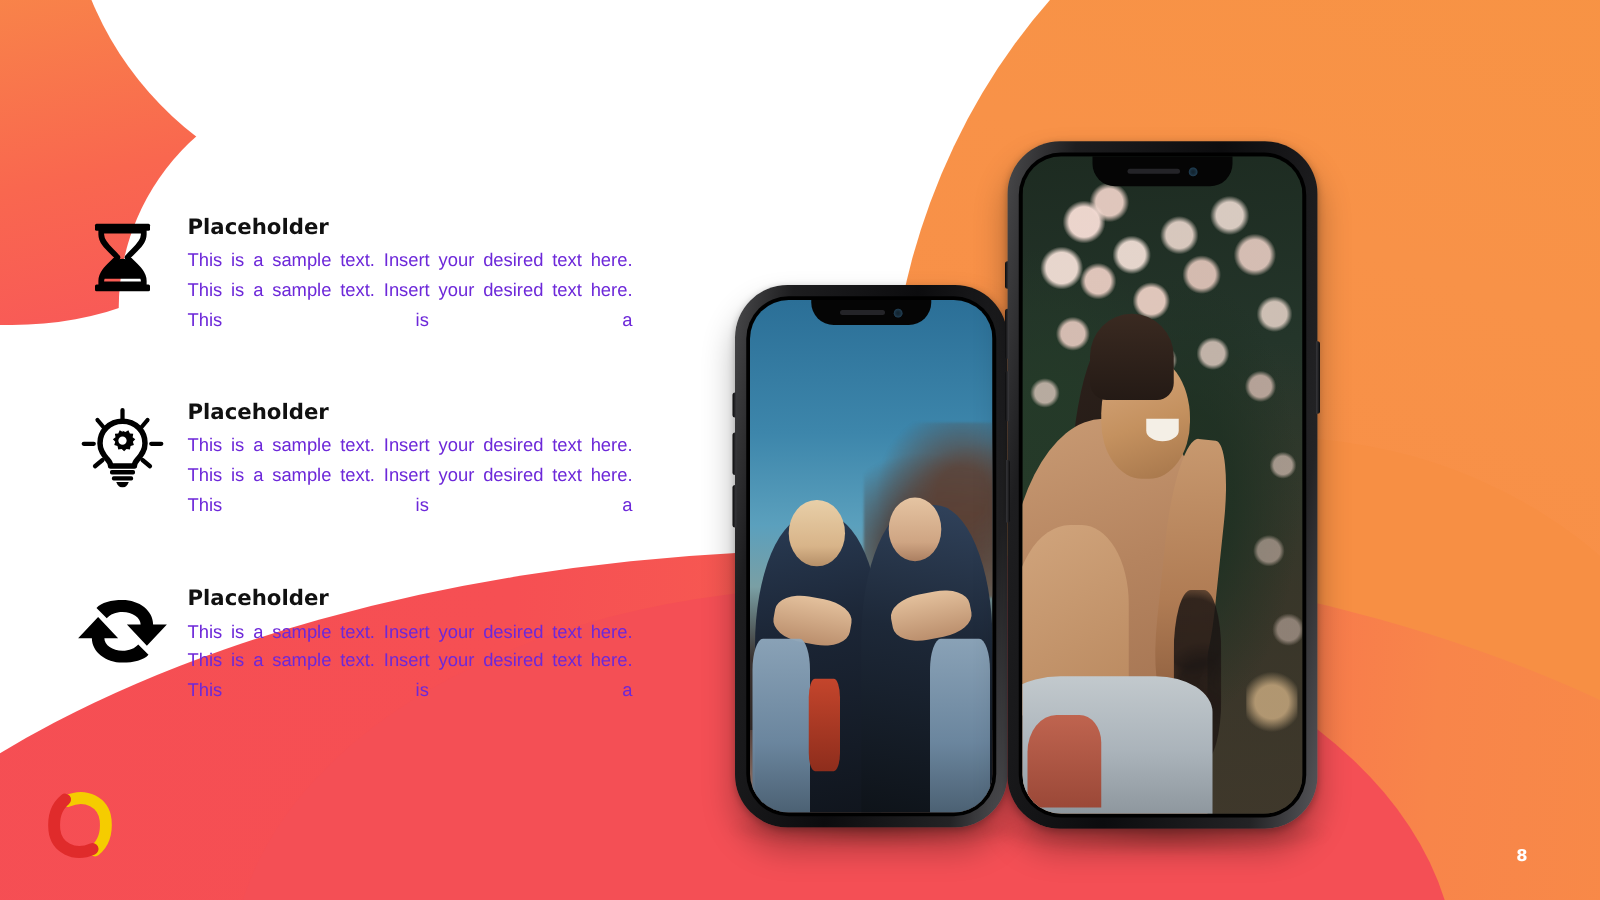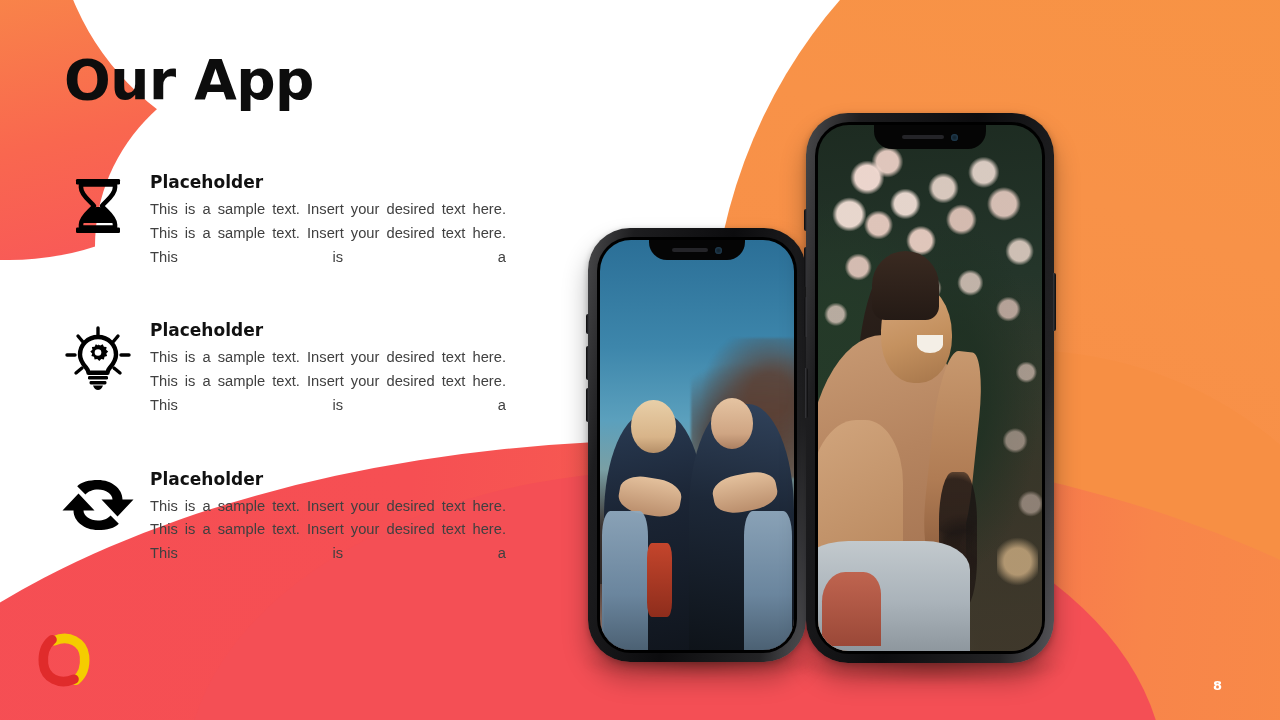--- a/index.html
+++ b/index.html
@@ -139,21 +139,21 @@
   .feature-title {
     font-size: 17px;
     font-weight: 700;
     color: #111111;
     margin: 0 0 6px 0;
     font-family: "DejaVu Sans", sans-serif;
   }
   .feature-text {
     font-size: 14.7px;
     line-height: 1.62;
-    color: #404040;
+    color: #6d28d9;
     text-align: justify;
     margin: 0;
     font-family: "Liberation Sans", sans-serif;
   }
   .feature-text::after {
     content: "";
     display: inline-block;
     width: 100%;
   }
 
@@ -528,21 +528,20 @@
   <div class="bg-layer">
     <div class="blob-right"></div>
     <div class="blob-right-2"></div>
     <div class="band-bottom"></div>
     <div class="blob-coral"></div>
     <div class="blob-tl"></div>
     <div class="blob-tl-cut"></div>
     <div class="blob-tl-cut2"></div>
   </div>
 
-  <div class="slide-title">Our App</div>
 
   <div class="features">
 
     <div class="feature">
       <div class="feature-icon">
         <svg width="52" height="56" viewBox="0 0 52 56" aria-hidden="true">
           <rect x="4" y="1" width="44" height="5.5" rx="1.2" fill="#000"></rect>
           <rect x="4" y="49.5" width="44" height="5.5" rx="1.2" fill="#000"></rect>
           <path d="M9 6.5 h34 v3 c0 8 -10 14 -13 18.5 c3 4.5 13 10.5 13 18.5 v3 h-34 v-3 c0 -8 10 -14 13 -18.5 c-3 -4.5 -13 -10.5 -13 -18.5 z" fill="none" stroke="#000" stroke-width="4.6" stroke-linejoin="round"></path>
           <path d="M14 36 c3.5 -4.5 8 -7 12 -7 c4 0 8.5 2.5 12 7 c2 2.8 3 6 3 9 h-30 c0 -3 1 -6.2 3 -9 z" fill="#000"></path>

